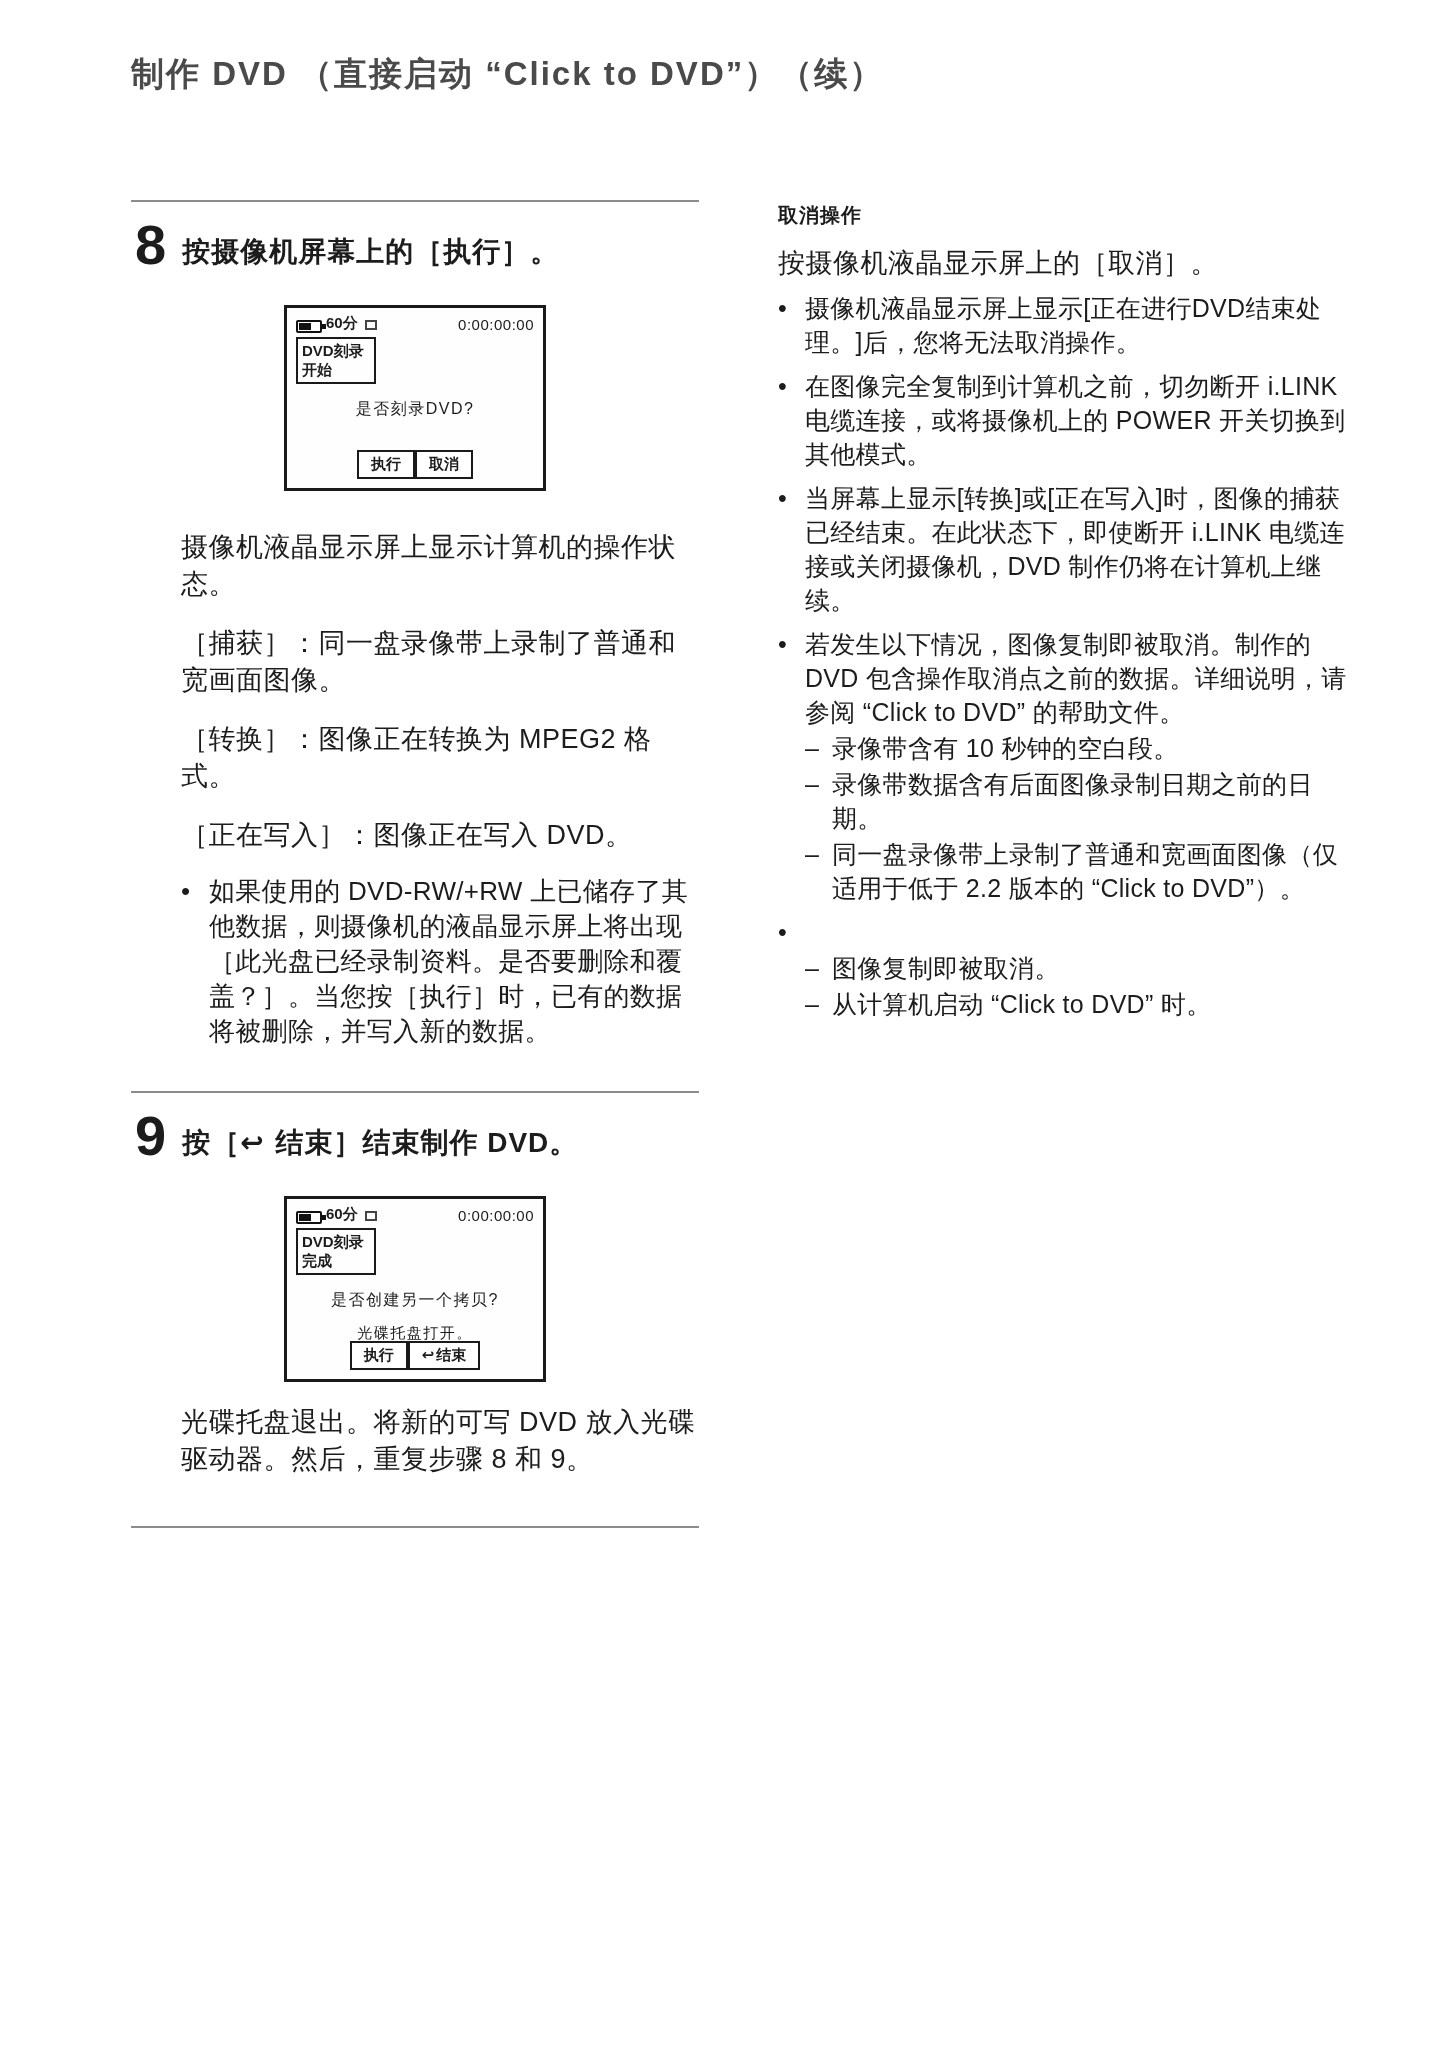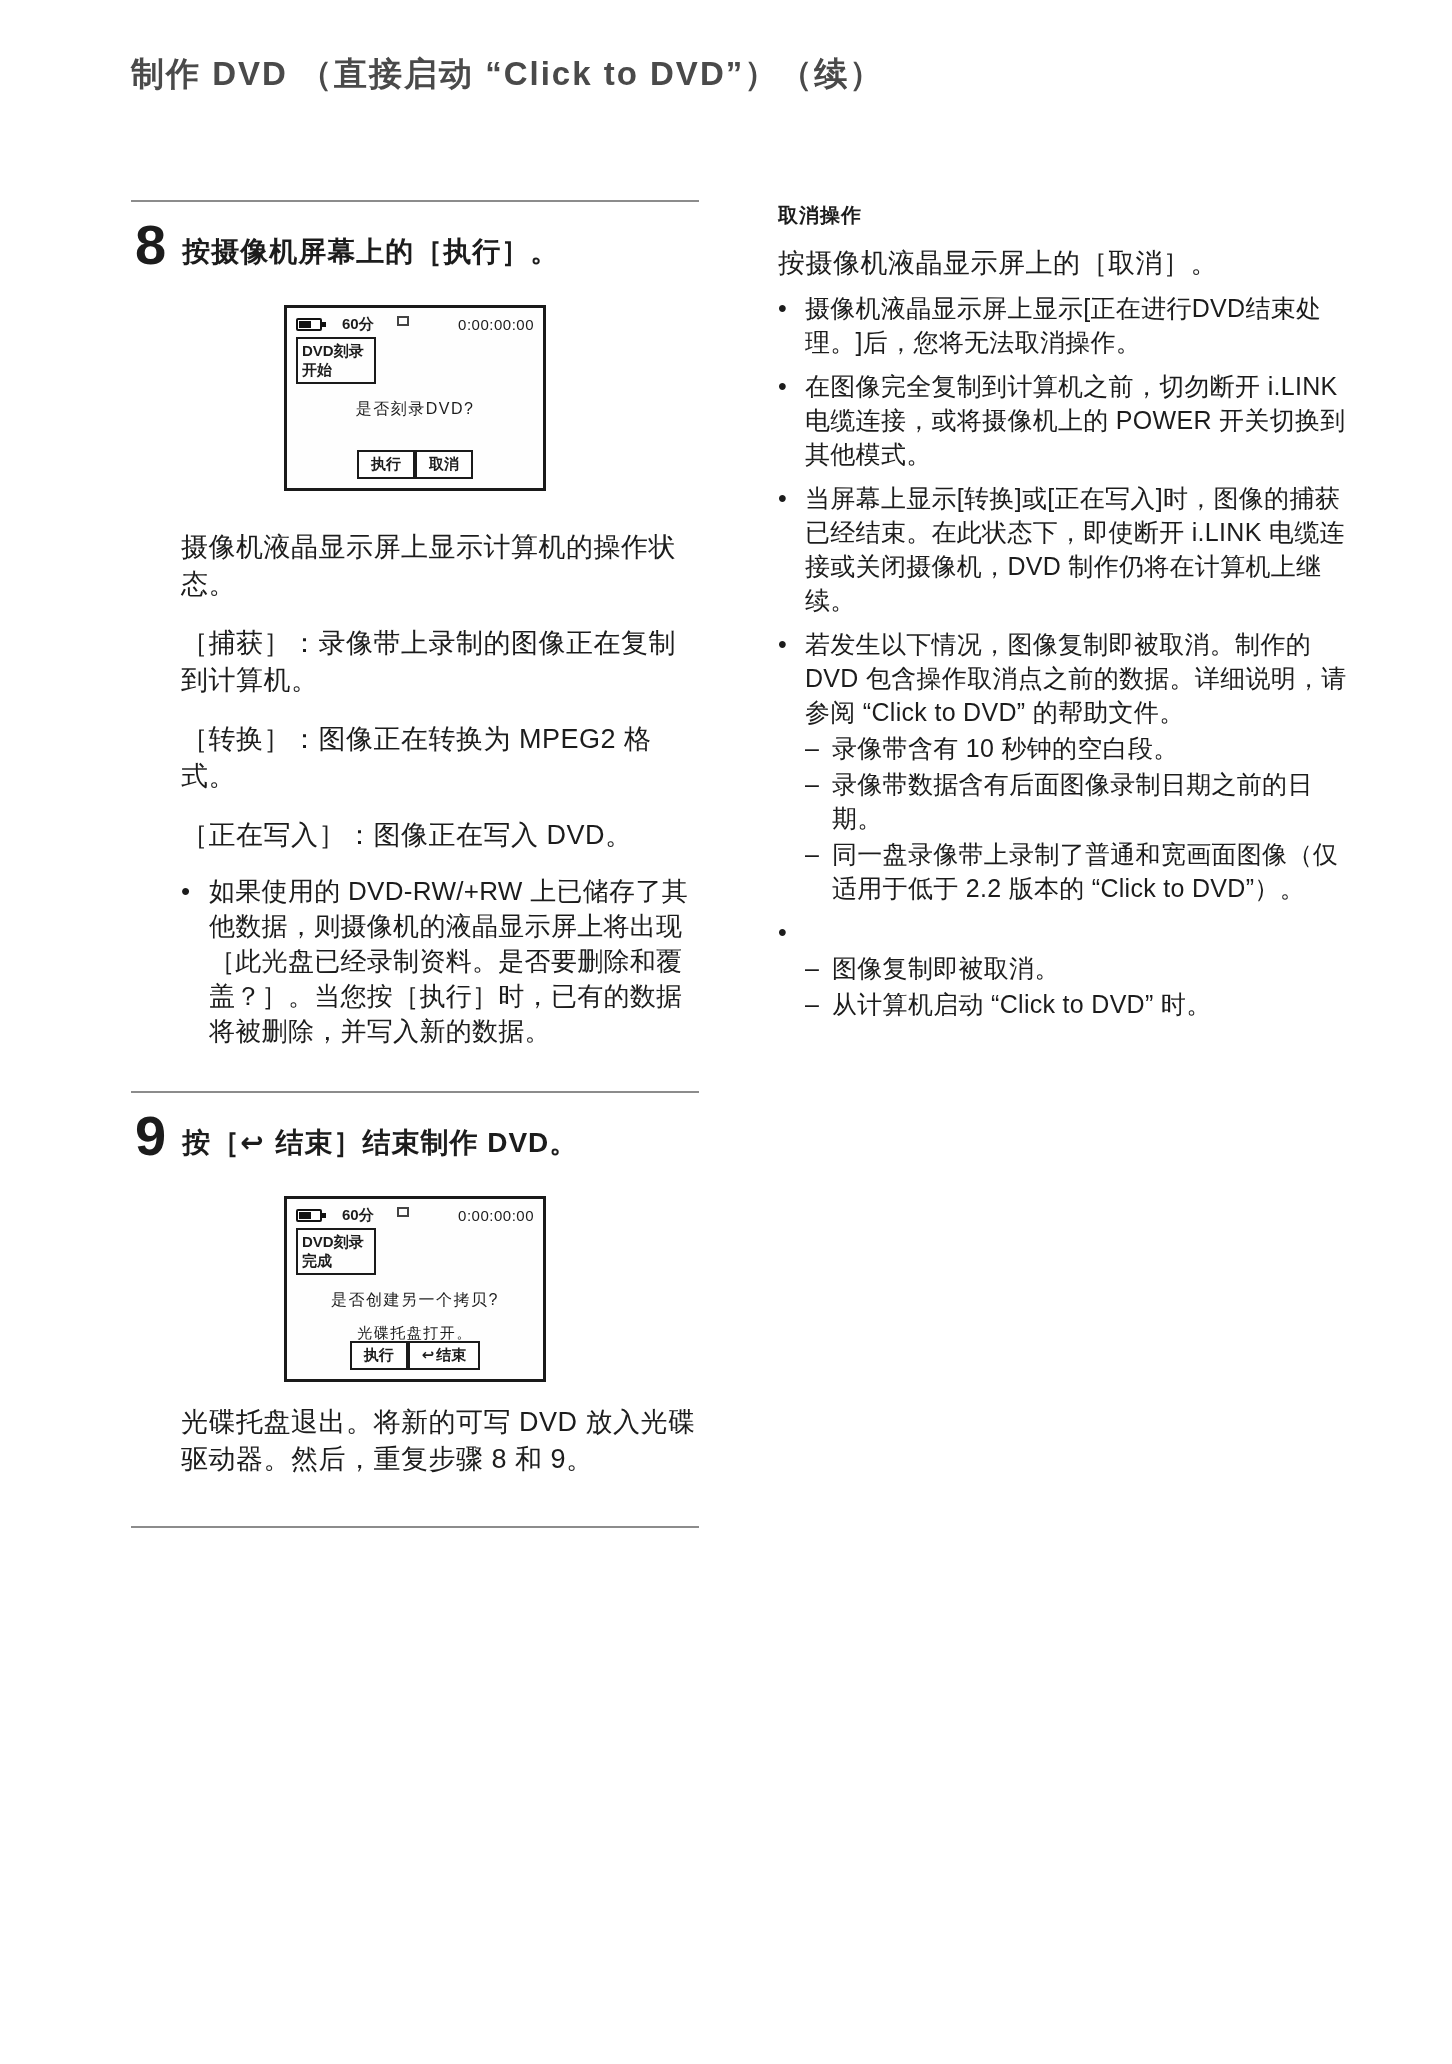--- a/index.html
+++ b/index.html
@@ -31,21 +31,21 @@
   .step-title { font-size: 28px; font-weight: 700; padding-top: 16px; letter-spacing: 1px; line-height: 36px; }
 
   .lcd {
     width: 262px; height: 186px;
     border: 3px solid #1a1a1a;
     margin: 34px auto 0;
     padding: 7px 9px;
     position: relative;
     background: #fefefe;
   }
-  .lcd-top { display: flex; align-items: center; height: 18px; gap: 16px; }
+  .lcd-top { display: flex; align-items: flex-end; height: 18px; }
   .battery { display: inline-block; width: 26px; height: 13px; border: 2px solid #111; border-radius: 2px; position: relative; margin-right: 4px; flex: none; }
   .battery::after { content: ""; position: absolute; right: -6px; top: 2px; width: 4px; height: 5px; background: #111; }
   .battery-fill { position: absolute; left: 1px; top: 1px; bottom: 1px; width: 55%; background: #111; }
   .lcd-batt { font-size: 15px; font-weight: 700; }
   .mode-icon { display: inline-block; width: 12px; height: 10px; border: 2px solid #444; margin-left: 7px; position: relative; top: -3px; flex: none; }
   .lcd-timecode { margin-left: auto; font-size: 15px; letter-spacing: 0.5px; }
   .lcd-status { border: 2px solid #1a1a1a; display: inline-block; padding: 2px 10px 3px 4px; margin-top: 4px; font-size: 15px; line-height: 19px; font-weight: 600; }
   .lcd-prompt  { text-align: center; font-size: 16px; margin-top: 15px; letter-spacing: 1.5px; }
   .lcd-prompt2 { text-align: center; font-size: 15px; margin-top: 13px; letter-spacing: 1.5px; }
   .lcd-buttons { position: absolute; left: 9px; right: 9px; bottom: 9px; display: flex; justify-content: center; }
@@ -110,21 +110,21 @@
           <div>开始</div>
         </div>
         <div class="lcd-prompt">是否刻录DVD?</div>
         <div class="lcd-buttons">
           <span class="lcd-btn">执行</span>
           <span class="lcd-btn">取消</span>
         </div>
       </div>
 
       <p class="para mt-lg">摄像机液晶显示屏上显示计算机的操作状态。</p>
-      <p class="para">［捕获］：录像带上录制的图像正在复制到计算机。</p>
+      <p class="para">［捕获］：同一盘录像带上录制了普通和宽画面图像。</p>
       <p class="para">［转换］：图像正在转换为 MPEG2 格式。</p>
       <p class="para">［正在写入］：图像正在写入 DVD。</p>
 
       <div class="note">
         <span class="marker">•</span>
         <span>如果使用的 DVD-RW/+RW 上已储存了其他数据，则摄像机的液晶显示屏上将出现［此光盘已经录制资料。是否要删除和覆盖？］。当您按［执行］时，已有的数据将被删除，并写入新的数据。</span>
       </div>
     </div>
 
     <div class="rule mid"></div>

